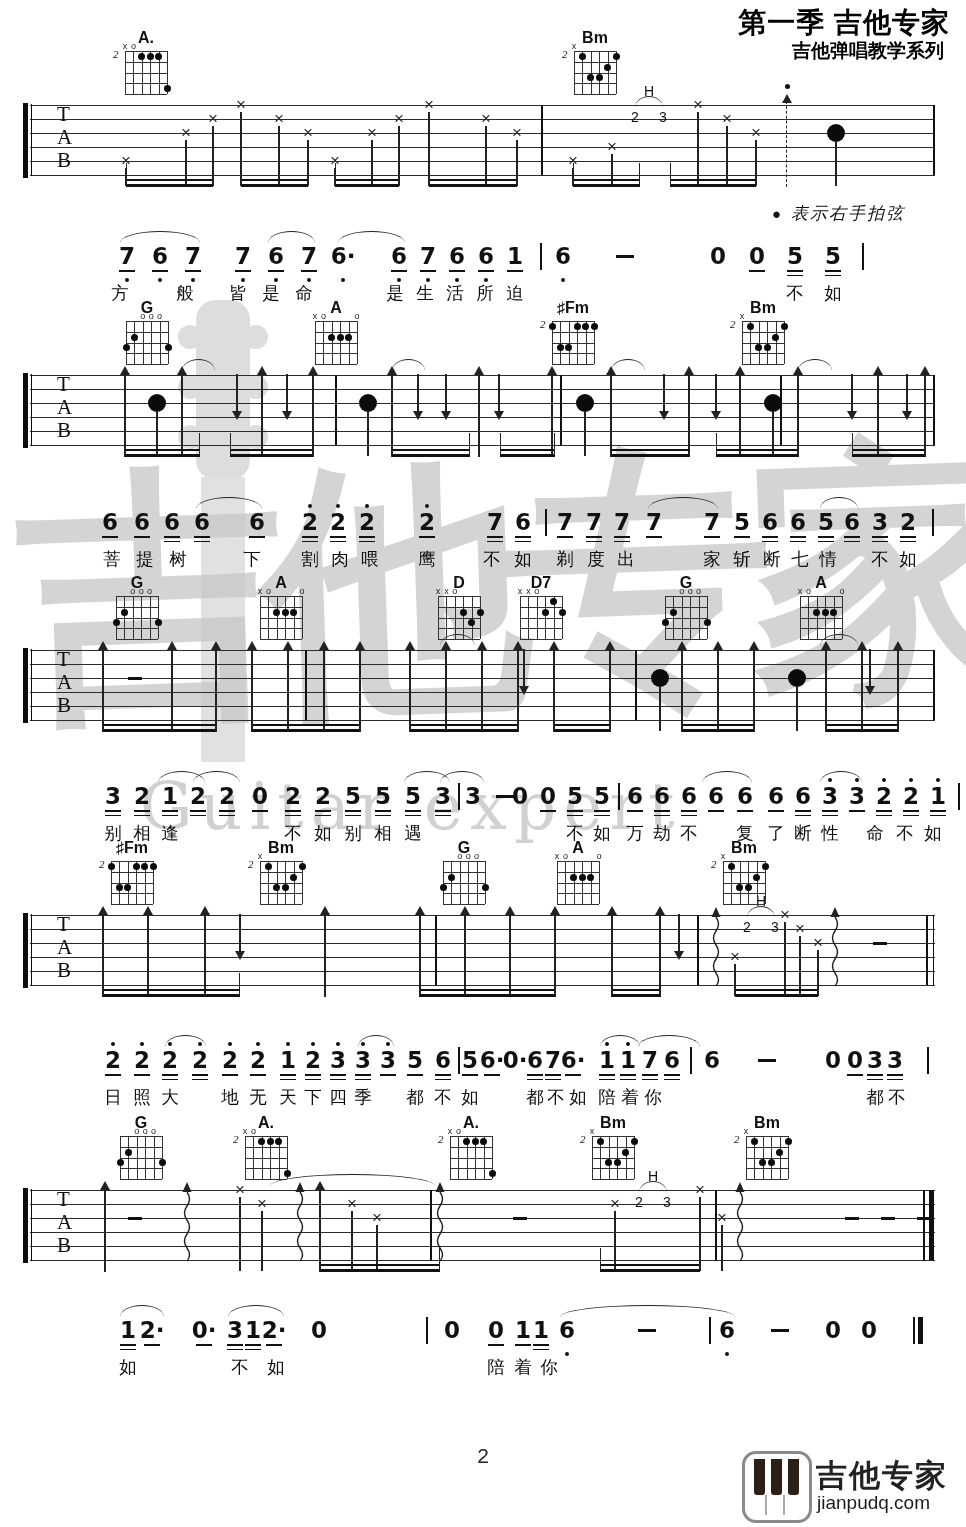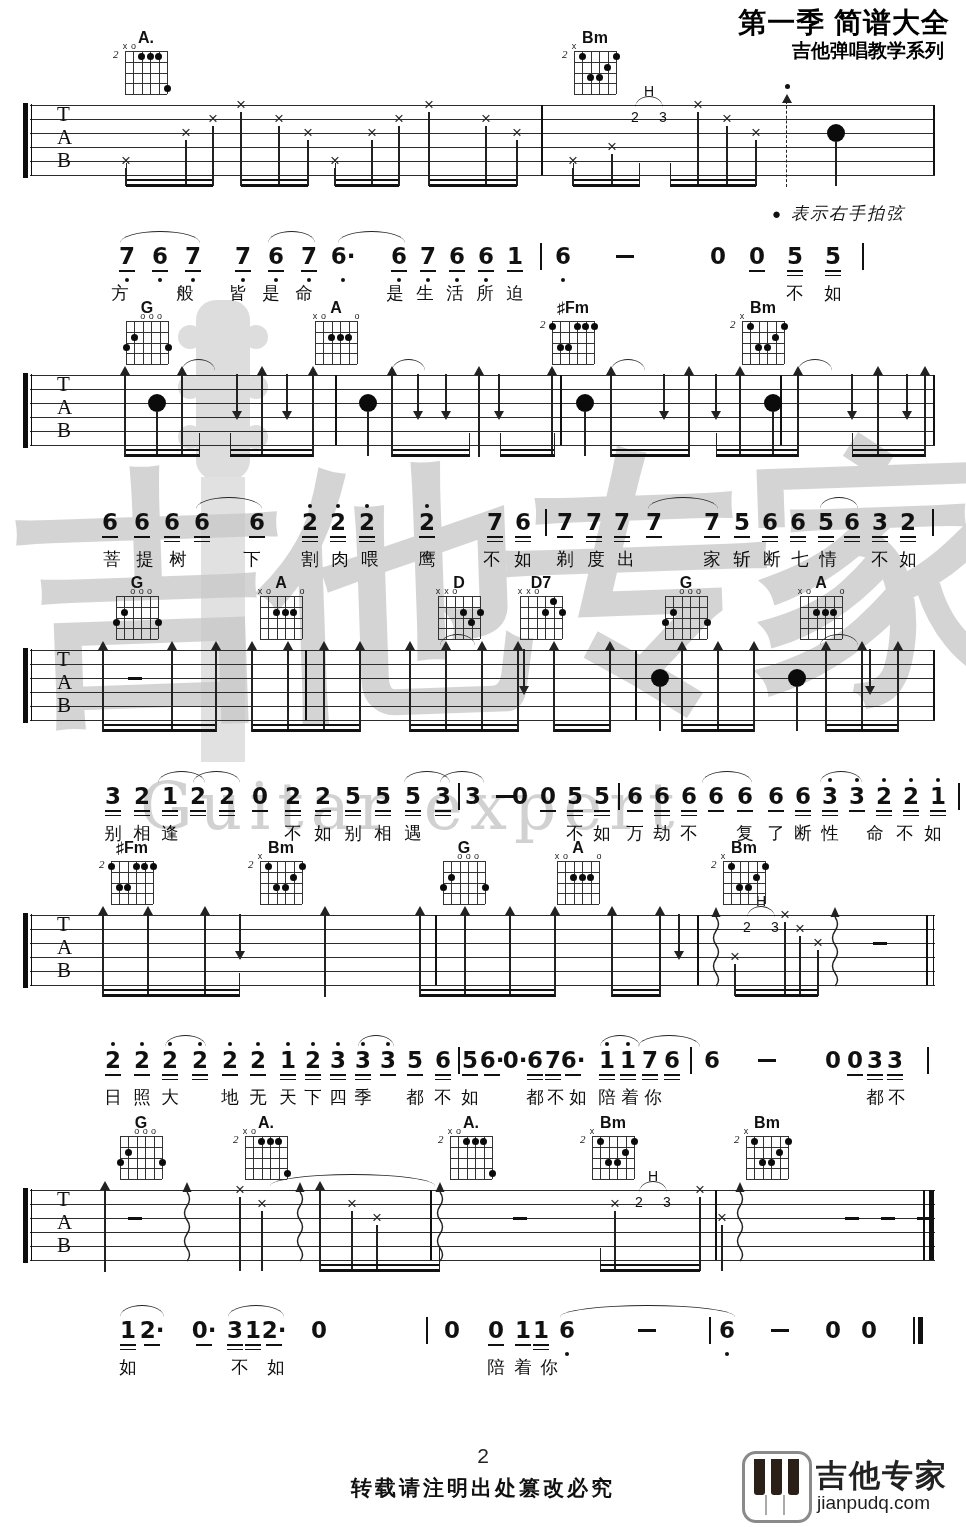--- a/index.html
+++ b/index.html
@@ -37,29 +37,28 @@
     <rect x="28" y="8" width="54" height="180" rx="20" fill="#c2c2c2"></rect>
     <circle cx="22" cy="45" r="12" fill="#c2c2c2"></circle>
       <circle cx="22" cy="95" r="12" fill="#c2c2c2"></circle>
     <circle cx="22" cy="145" r="12" fill="#c2c2c2"></circle>
       <circle cx="88" cy="45" r="12" fill="#c2c2c2"></circle>
     <circle cx="88" cy="95" r="12" fill="#c2c2c2"></circle>
       <circle cx="88" cy="145" r="12" fill="#c2c2c2"></circle>
     <rect x="33" y="185" width="44" height="285" fill="#c9c9c9"></rect>
   </svg>
 
-  <div class="abs hdr-title z">第一季 简谱大全</div>
+  <div class="abs hdr-title z">第一季 吉他专家</div>
   <div class="abs hdr-sub z">吉他弹唱教学系列</div>
 
   <div class="abs legend">
     <b>●</b><span>表示右手拍弦</span>
   </div>
 
   <div class="abs pgnum z">2</div>
-  <div class="abs notice z">转载请注明出处篡改必究</div>
 
   <div class="abs logo-box">
     <span class="logo-key" style="left:9px"></span>
     <span class="logo-key" style="left:26px"></span>
     <span class="logo-key" style="left:43px"></span>
     <span class="logo-sep" style="left:20px"></span>
     <span class="logo-sep" style="left:38px"></span>
   </div>
   <div class="abs logo-name">吉他专家</div>
   <div class="abs logo-site">jianpudq.com</div>

